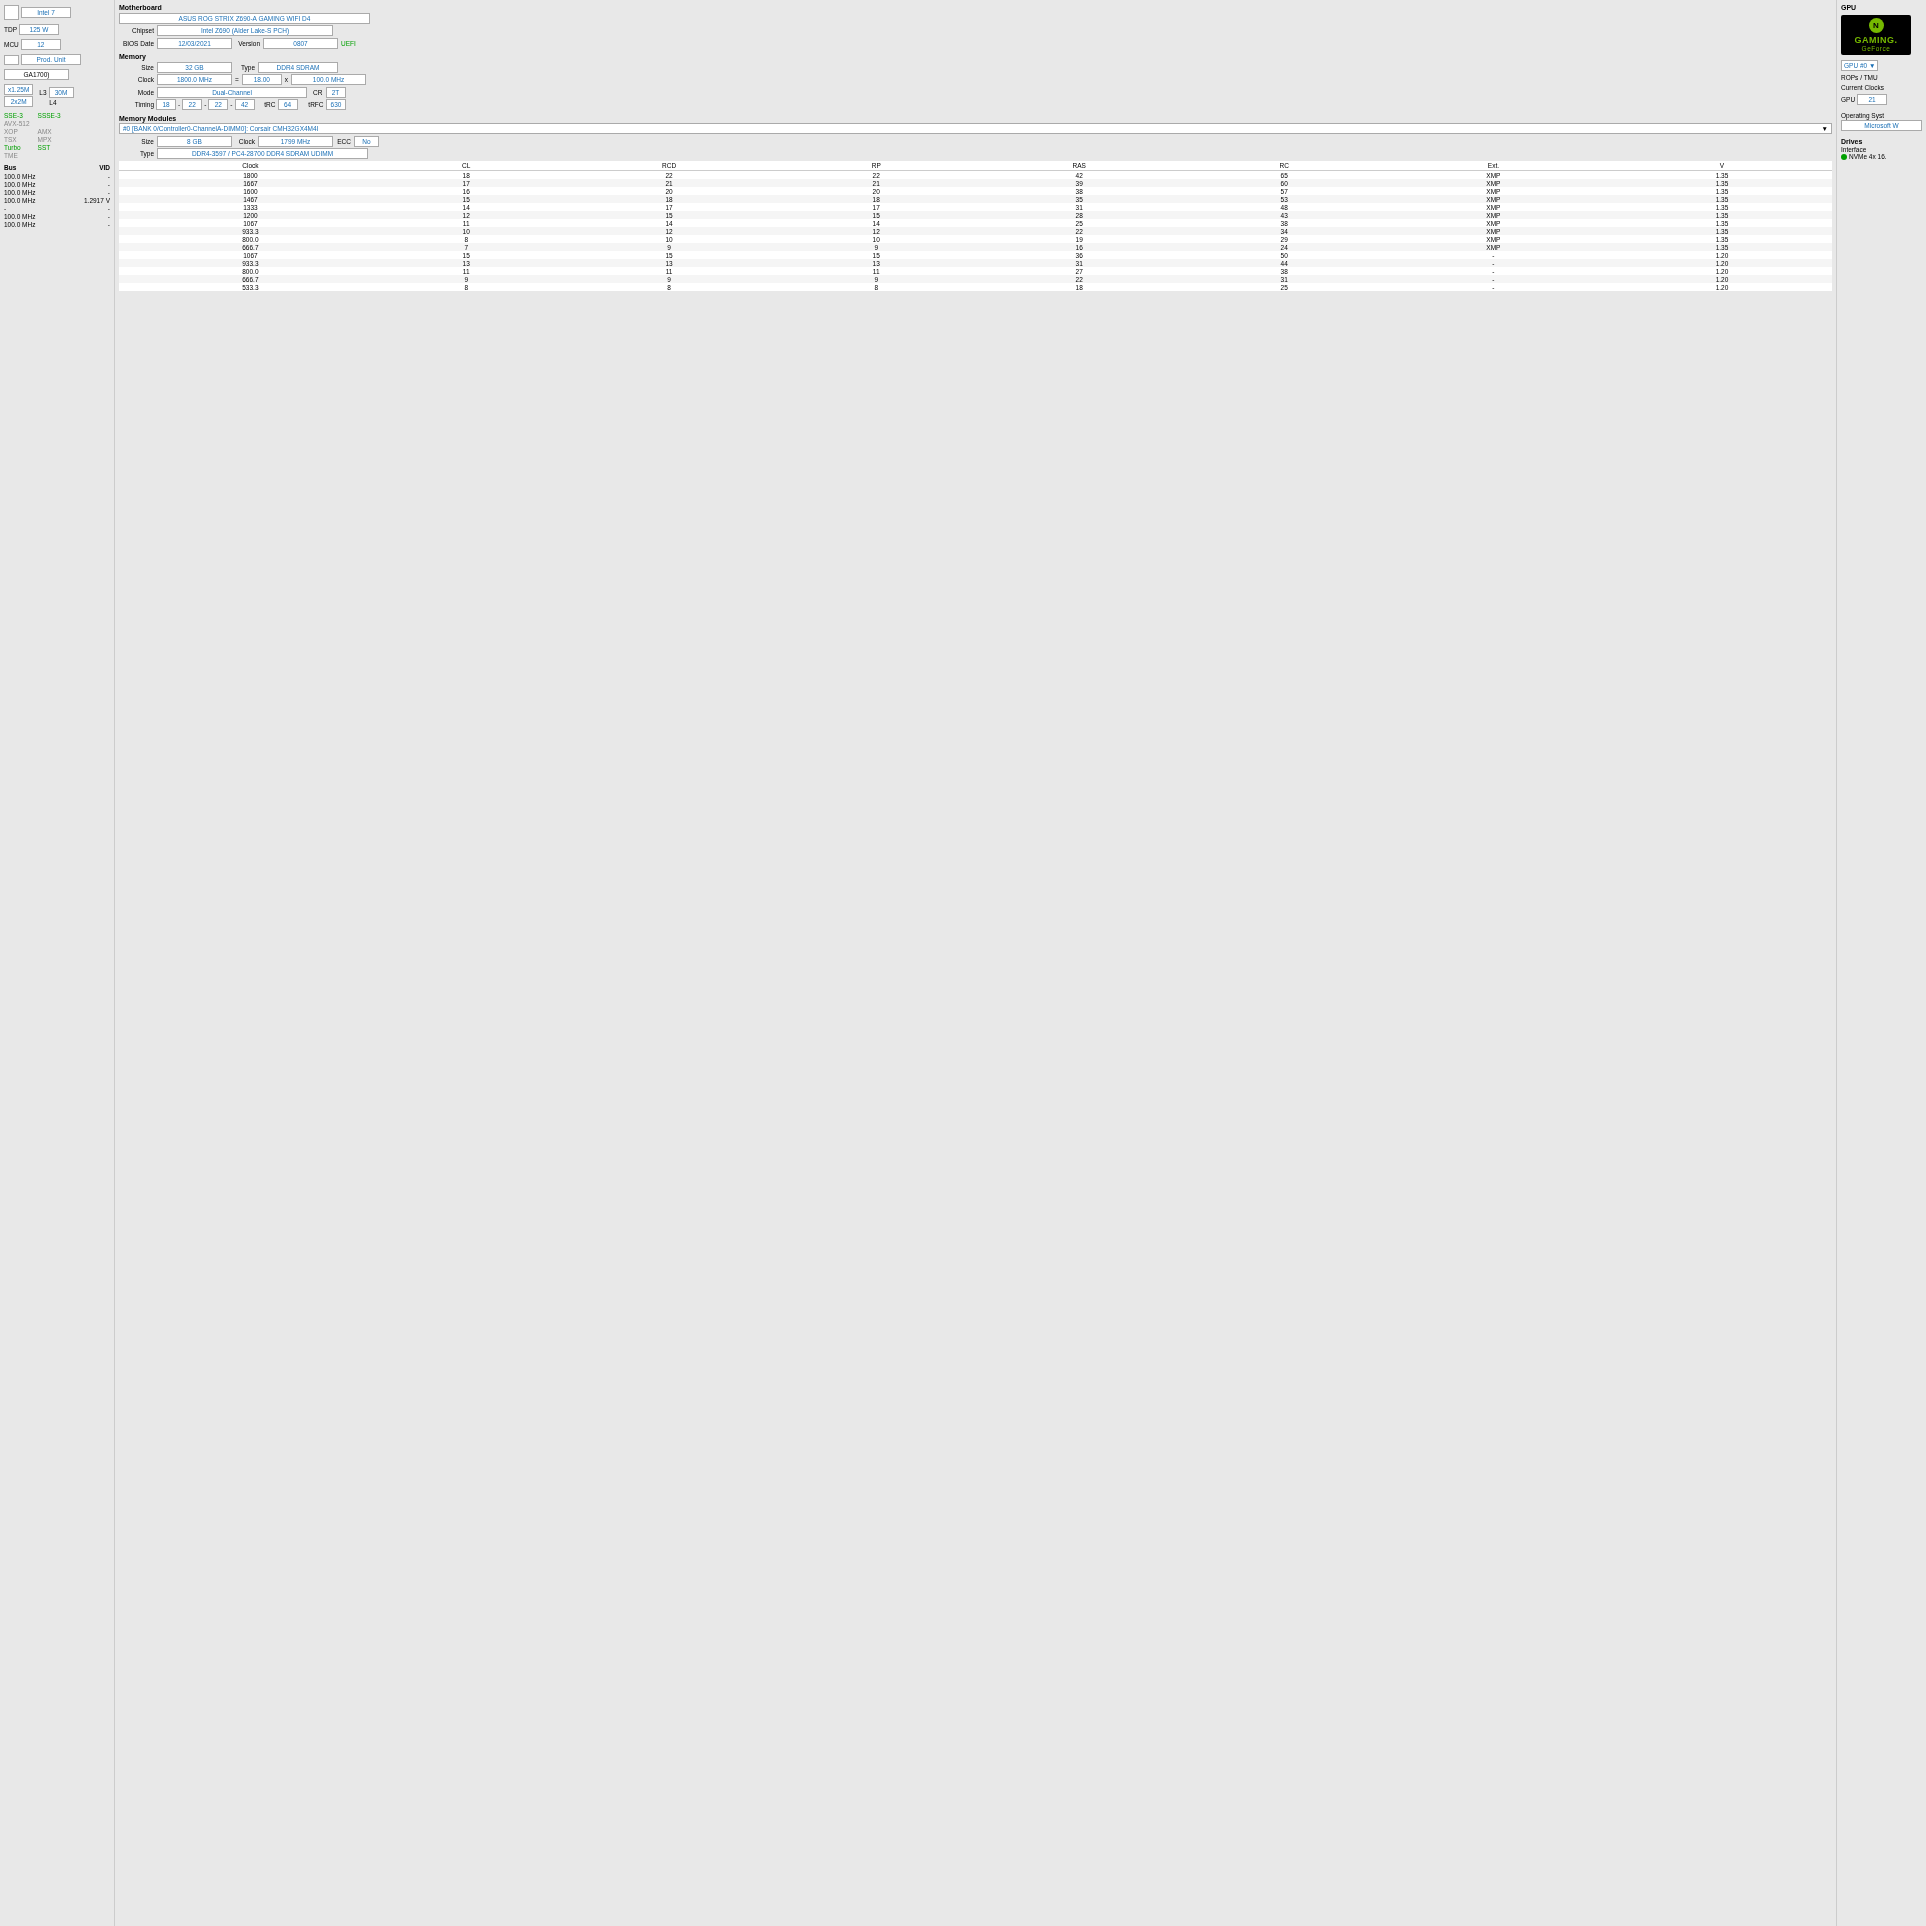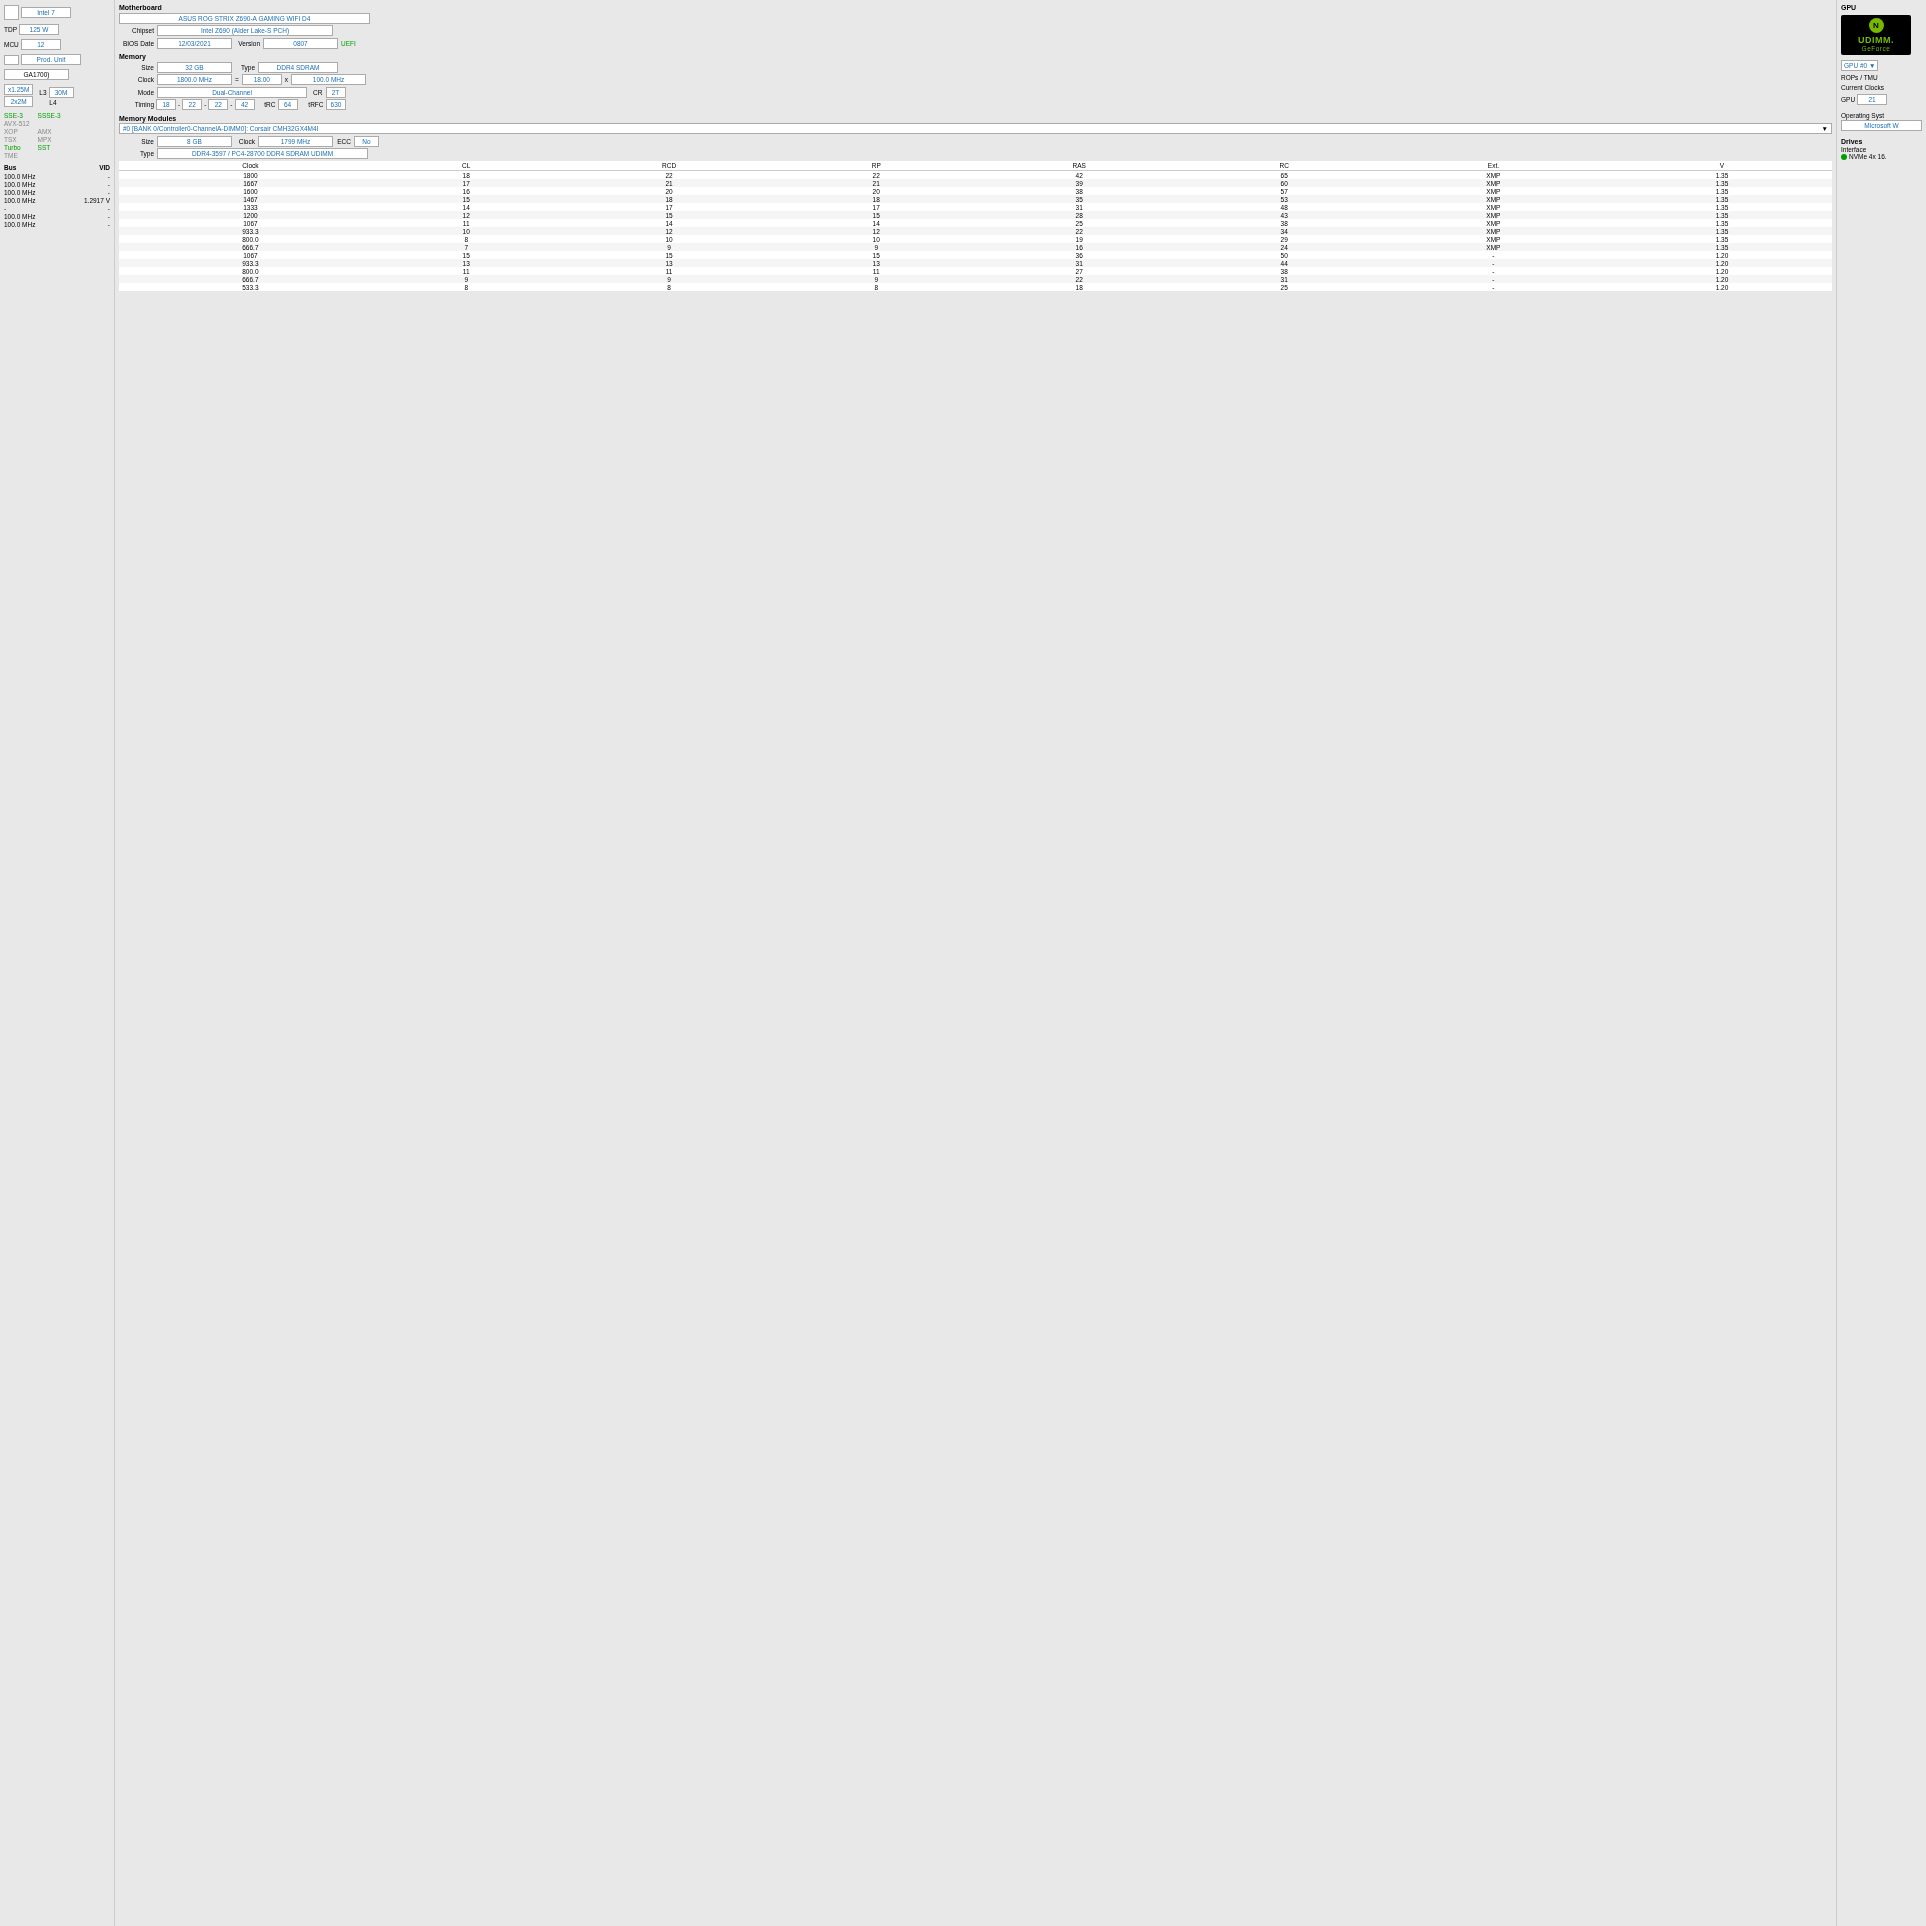--- a/index.html
+++ b/index.html
@@ -564,21 +564,21 @@
     </div>
   </div>
 
   <div class="right-panel">
     <div class="section-title">GPU</div>
 
     <div class="nvidia-logo">
       <div style="background:#76b900; width:15px; height:15px; border-radius:50%; margin-bottom:2px; display:flex; align-items:center; justify-content:center;">
         <span style="color:#000; font-weight:bold; font-size:8px;">N</span>
       </div>
-      <span class="nvidia-text">UDIMM.</span>
+      <span class="nvidia-text">GAMING.</span>
       <span class="geforce-text">GeForce</span>
     </div>
 
     <div class="gpu-select-row">
       <div class="gpu-select">
         <span>GPU #0</span>
         <span> ▼</span>
       </div>
     </div>
     <div class="right-info-text">ROPs / TMU</div>

